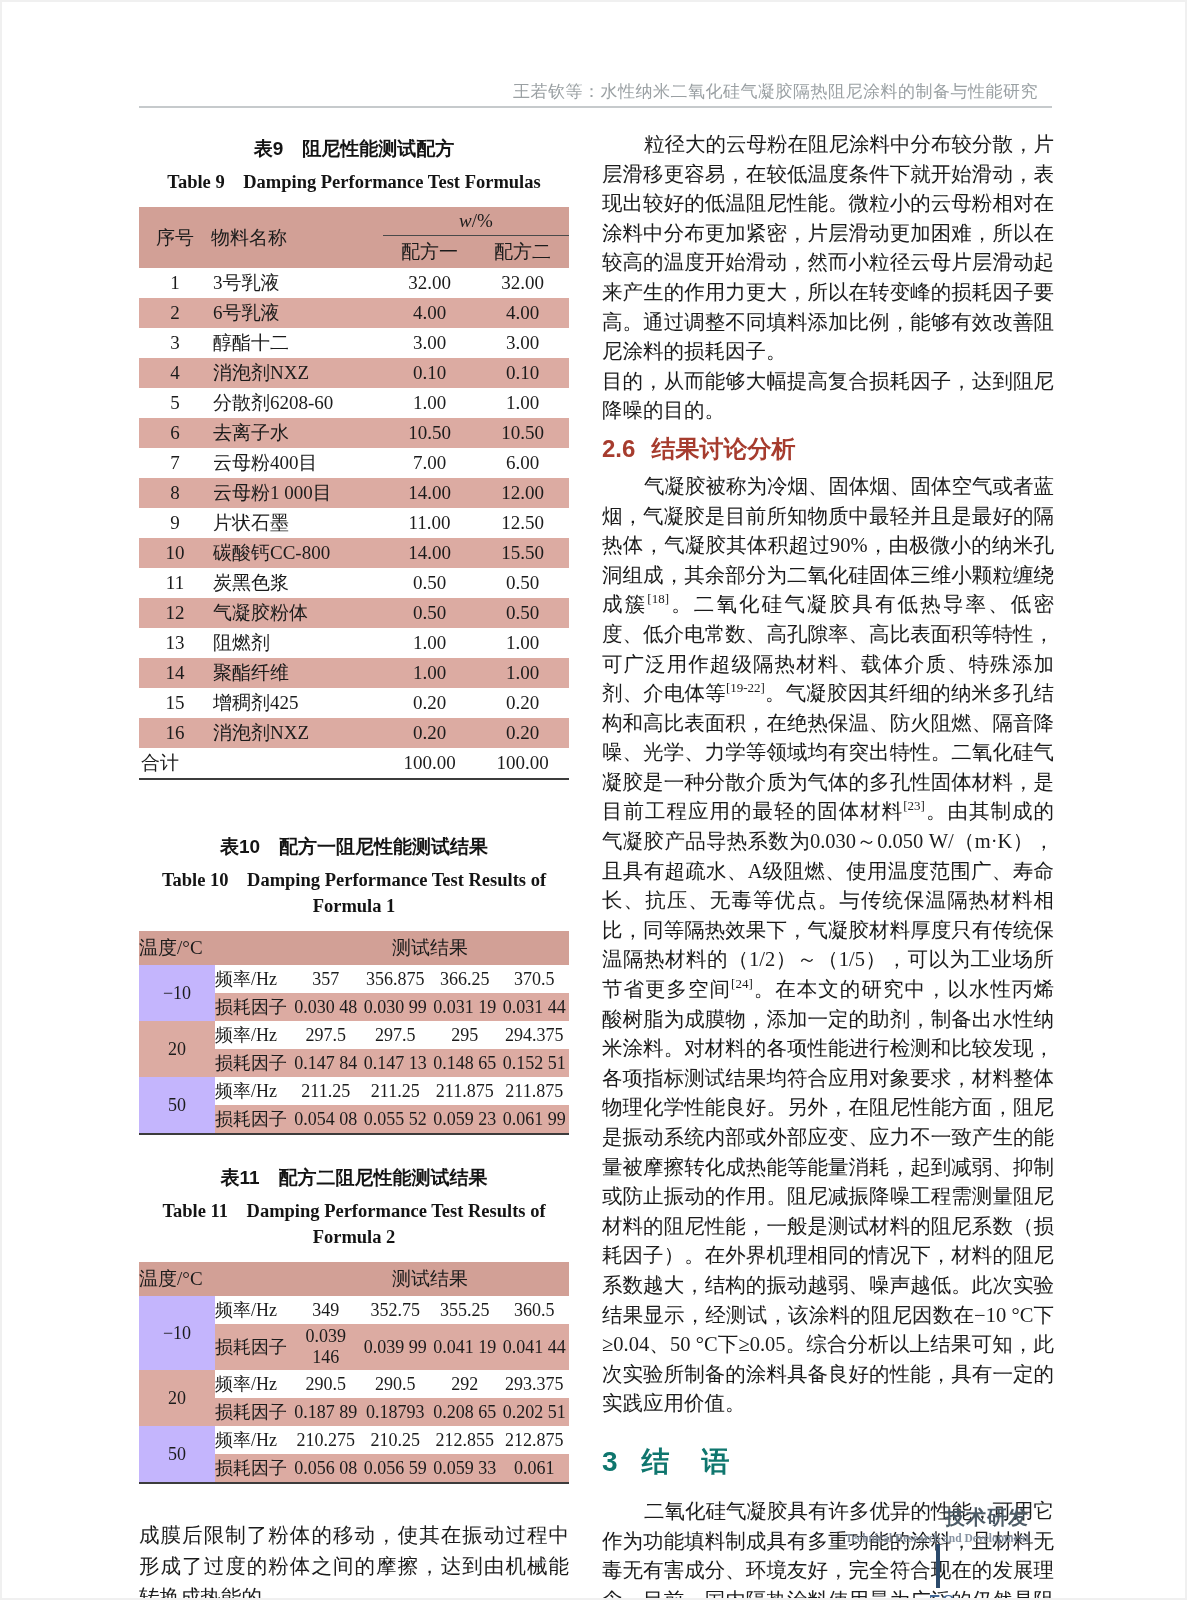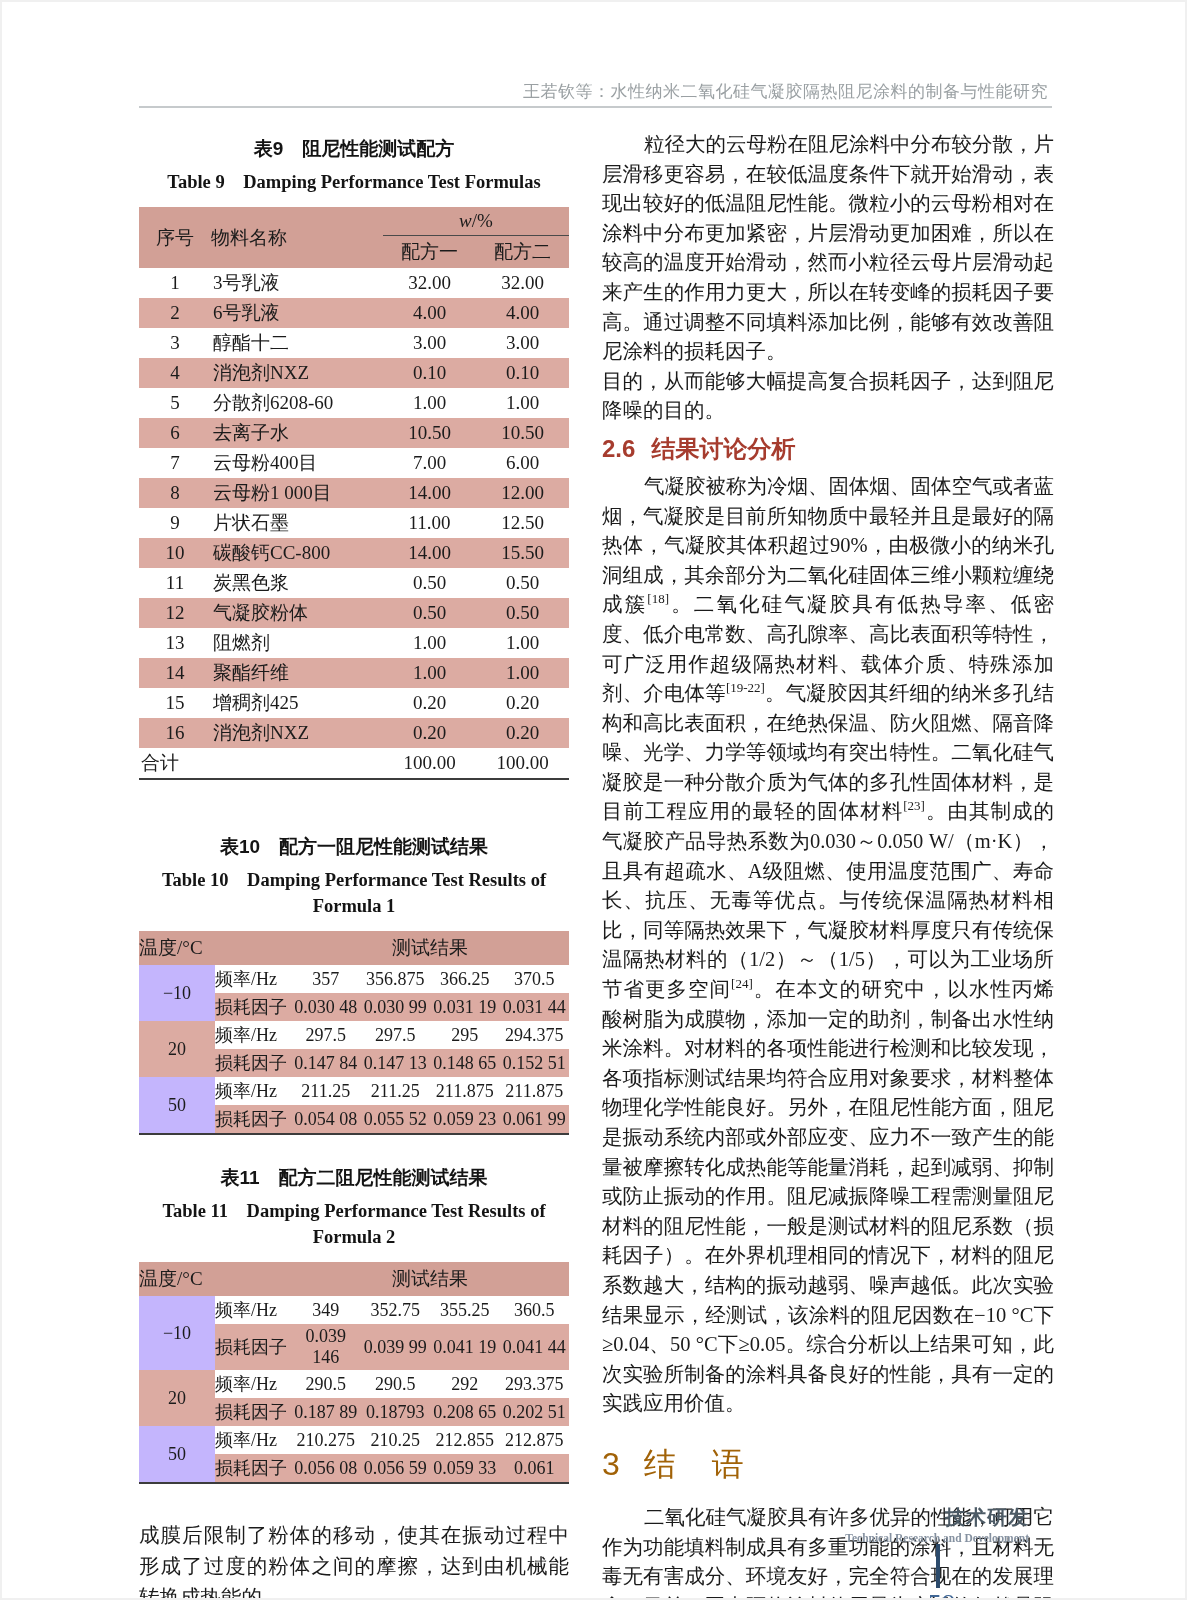--- a/index.html
+++ b/index.html
@@ -1,20 +1,20 @@
 <!DOCTYPE html>
 <html><head>
 <meta charset="utf-8">
 <style>
   html,body{margin:0;padding:0;background:#fff;}
   .page{position:relative;width:1187px;height:1600px;background:#ffffff;overflow:hidden;
         border:2px solid #f0f0f0;box-sizing:border-box;
         font-family:"Liberation Serif","DejaVu Serif",serif;color:#1b1b1b;}
   
-  .running-head{position:absolute;top:78px;right:137px;
+  .running-head{position:absolute;top:78px;right:147px;
         font-family:"Liberation Sans","DejaVu Sans",sans-serif;
         font-size:17px;color:#9aa0a3;letter-spacing:.5px;}
   .head-rule{position:absolute;top:104px;left:137px;width:913px;height:2px;background:#c6cacc;}
   
   .col-left{position:absolute;left:137px;top:128px;width:430px;}
   .col-right{position:absolute;left:600px;top:128px;width:452px;}
   
   .cap-zh{text-align:center;font-family:"Liberation Sans","DejaVu Sans",sans-serif;
         font-weight:bold;font-size:19px;color:#141414;margin:6px 0 7px;}
   .cap-en{text-align:center;font-weight:bold;font-size:18.5px;color:#141414;line-height:26px;}
@@ -44,22 +44,22 @@
   .c-val{text-align:center;}
   .loss-row .c-lab,.loss-row .c-val{background:#dcaba2;}
   
   .body-p{font-size:20.5px;line-height:29.6px;text-align:justify;margin:0;color:#1b1b1b;}
   .indent{text-indent:2.05em;}
   .left-tail{margin-top:36px;font-size:20.5px;line-height:31px;text-align:justify;}
   sup{font-size:13px;line-height:0;vertical-align:super;}
   .h-red{color:#a63c2e;font-family:"Liberation Sans","DejaVu Sans",sans-serif;
         font-weight:bold;font-size:24px;margin:7px 0 7px;}
   .h-red .h-num{margin-right:16px;}
-  .h-red-big{color:#a16207;font-family:"Liberation Sans","DejaVu Sans",sans-serif;
-        font-weight:normal;font-size:32px;margin:24px 0 16px;letter-spacing:2px;}
+  .h-red-big{color:#0f766e;font-family:"Liberation Sans","DejaVu Sans",sans-serif;
+        font-weight:bold;font-size:28px;margin:24px 0 16px;letter-spacing:2px;}
   .h-red-big .h-num{margin-right:22px;}
   
   .footer{position:absolute;top:1502px;right:147px;display:flex;align-items:center;flex-direction:column;}
   .f-text{text-align:right;margin-right:9px;}
   .f-zh{font-family:"Liberation Sans","DejaVu Sans",sans-serif;font-weight:bold;
         font-size:20px;color:#4d5b66;letter-spacing:1px;}
   .f-en{font-weight:bold;font-size:11.5px;color:#8591a0;margin-top:1px;}
   .f-bar{width:4px;height:44px;background:#2b4a6b;margin-right:8px;}
   .f-num{font-size:28px;color:#3f6695;}
 </style>

